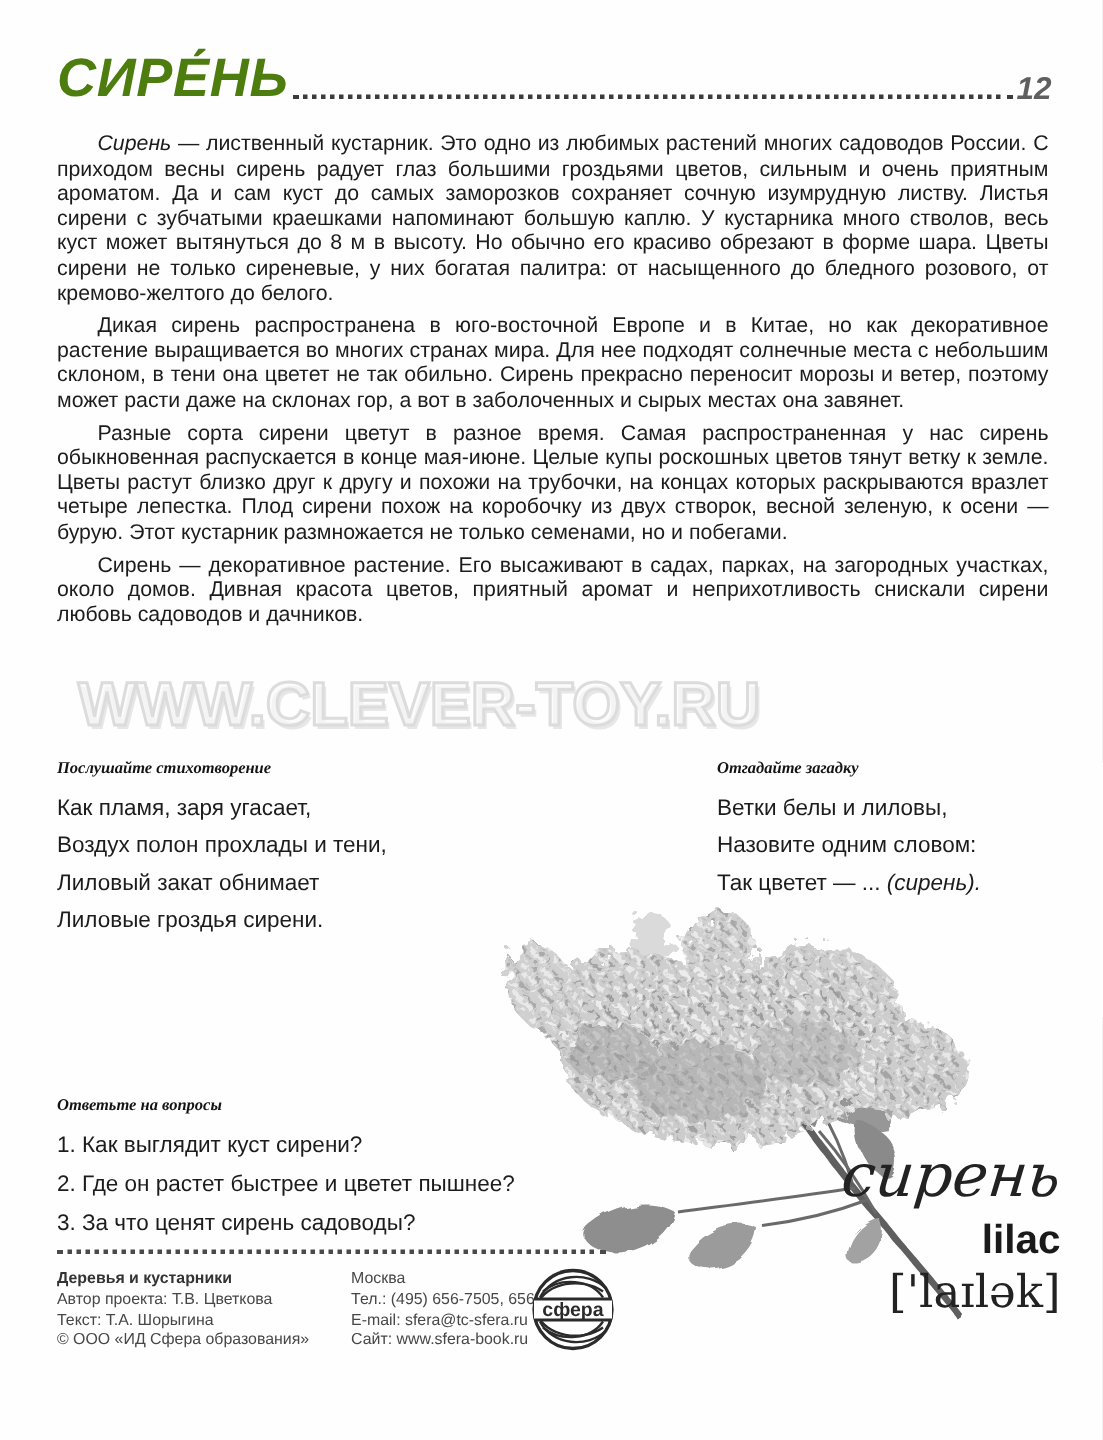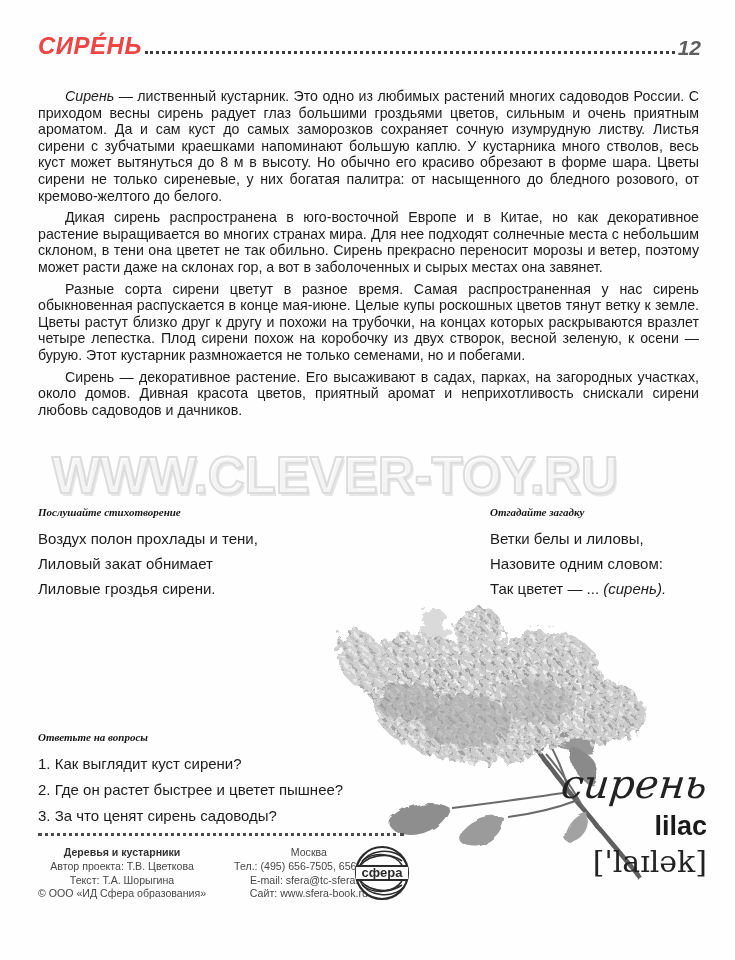--- a/index.html
+++ b/index.html
@@ -1,45 +1,45 @@
 <!DOCTYPE html>
 <html><head>
 <meta charset="utf-8">
 <style>
   html,body{margin:0;padding:0;background:#e9e9e9;}
   .page{position:relative;width:735px;height:960px;margin:0 auto;background:#fefefe;
         font-family:"Liberation Sans",sans-serif;color:#1c1c1c;overflow:hidden;}
   
   .header{position:absolute;top:34px;left:38px;right:34px;display:flex;align-items:flex-end;}
-  .title{font-size:24px;font-weight:bold;font-style:italic;letter-spacing:.5px;color:#ef4444;line-height:1;}
+  .title{font-size:36px;font-weight:bold;font-style:italic;letter-spacing:.5px;color:#4d7c0f;line-height:1;}
   .leader{flex:1;border-bottom:3px dotted #3c3c3c;margin:0 3px 4px 3px;height:1px;}
   .pageno{font-size:21px;font-weight:bold;font-style:italic;color:#5f5f5f;line-height:1;}
   
   .body-text{position:absolute;top:88px;left:38px;width:662px;z-index:2;}
   .body-text p{margin:0 1px 5px 0;font-size:14.2px;line-height:16.6px;text-align:justify;text-indent:27px;}
   .lead{font-style:italic;}
   
   .watermark{position:absolute;top:446px;left:52px;width:660px;z-index:1;
-    font-size:51px;font-weight:800;letter-spacing:0px;color:rgba(250,250,250,.65);
+    font-size:41px;font-weight:800;letter-spacing:0px;color:rgba(250,250,250,.65);
     -webkit-text-stroke:2px #dcdcdc;text-shadow:2px 3px 0 rgba(190,190,190,.35);
     white-space:nowrap;user-select:none;}
   
   .twocol{position:absolute;top:506px;left:38px;width:662px;display:flex;z-index:2;}
   .col-poem{width:440px;}
-  .col-riddle{flex:1;margin-left:12px;}
+  .col-riddle{flex:1;}
   .sec-head{font-size:11px;font-weight:bold;font-style:italic;margin:0 0 8px 0;color:#141414;font-family:Liberation Serif, serif;}
   .verse{font-size:15px;line-height:25px;}
   .ans-it{font-style:italic;}
   
   .questions{position:absolute;top:731px;left:38px;width:430px;z-index:2;}
   .questions .verse{line-height:26px;}
   
   .sep{position:absolute;top:833px;left:38px;width:366px;border-bottom:3px dotted #4a4a4a;z-index:2;}
   .footer{position:absolute;top:846px;left:38px;display:flex;gap:28px;z-index:3;
-          font-size:10.6px;line-height:13.8px;color:#474747;text-align:center;}
+          font-size:10.6px;line-height:13.8px;color:#474747;}
   .footer .b{font-weight:bold;color:#333;}
   .logo{position:absolute;top:843px;left:352px;z-index:3;}
   
   .vocab{position:absolute;top:760px;right:28px;width:185px;text-align:right;z-index:3;}
   .vocab .ru{font-family:"DejaVu Serif",serif;font-style:italic;font-size:40px;line-height:48px;
              transform:skewX(-6deg);color:#222;}
   .vocab .en{font-size:27px;font-weight:bold;line-height:36px;color:#1a1a1a;}
   .vocab .tr{font-family:"DejaVu Serif",serif;font-size:30px;line-height:36px;color:#222;}
   
   .lilac{position:absolute;top:602px;left:332px;z-index:2;}
@@ -60,20 +60,21 @@
   <div class="body-text">
     <p><span class="lead">Сирень</span><span> — лиственный кустарник. Это одно из любимых растений многих садоводов России. С приходом весны сирень радует глаз большими гроздьями цветов, сильным и очень приятным ароматом. Да и сам куст до самых заморозков сохраняет сочную изумрудную листву. Листья сирени с зубчатыми краешками напоминают большую каплю. У кустарника много стволов, весь куст может вытянуться до 8 м в высоту. Но обычно его красиво обрезают в форме шара. Цветы сирени не только сиреневые, у них богатая палитра: от насыщенного до бледного розового, от кремово-желтого до белого.</span></p>
     <p>Дикая сирень распространена в юго-восточной Европе и в Китае, но как декоративное растение выращивается во многих странах мира. Для нее подходят солнечные места с небольшим склоном, в тени она цветет не так обильно. Сирень прекрасно переносит морозы и ветер, поэтому может расти даже на склонах гор, а вот в заболоченных и сырых местах она завянет.</p>
     <p>Разные сорта сирени цветут в разное время. Самая распространенная у нас сирень обыкновенная распускается в конце мая-июне. Целые купы роскошных цветов тянут ветку к земле. Цветы растут близко друг к другу и похожи на трубочки, на концах которых раскрываются вразлет четыре лепестка. Плод сирени похож на коробочку из двух створок, весной зеленую, к осени — бурую. Этот кустарник размножается не только семенами, но и побегами.</p>
     <p>Сирень — декоративное растение. Его высаживают в садах, парках, на загородных участках, около домов. Дивная красота цветов, приятный аромат и неприхотливость снискали сирени любовь садоводов и дачников.</p>
   </div>
 
   <div class="twocol">
     <div class="col-poem">
       <p class="sec-head">Послушайте стихотворение</p>
+      <div class="verse">Как пламя, заря угасает,</div>
       <div class="verse">Воздух полон прохлады и тени,</div>
       <div class="verse">Лиловый закат обнимает</div>
       <div class="verse">Лиловые гроздья сирени.</div>
     </div>
     <div class="col-riddle">
       <p class="sec-head">Отгадайте загадку</p>
       <div class="verse">Ветки белы и лиловы,</div>
       <div class="verse">Назовите одним словом:</div>
       <div class="verse"><span>Так цветет — ... </span><span class="ans-it">(сирень).</span></div>
     </div>

